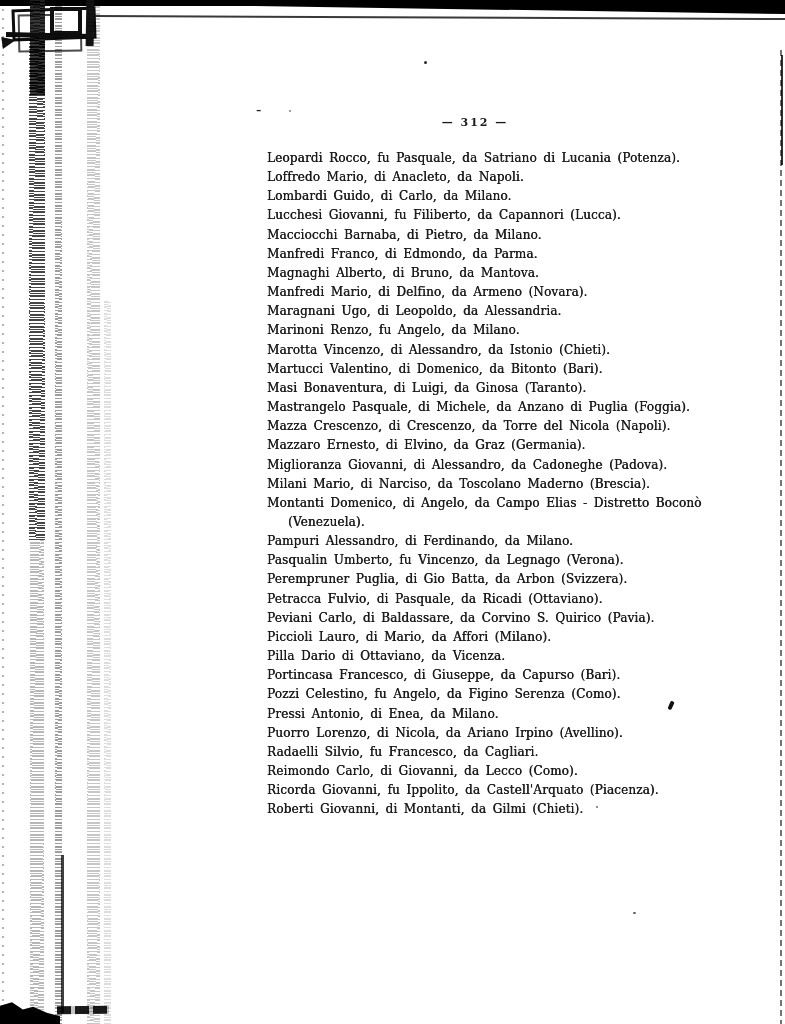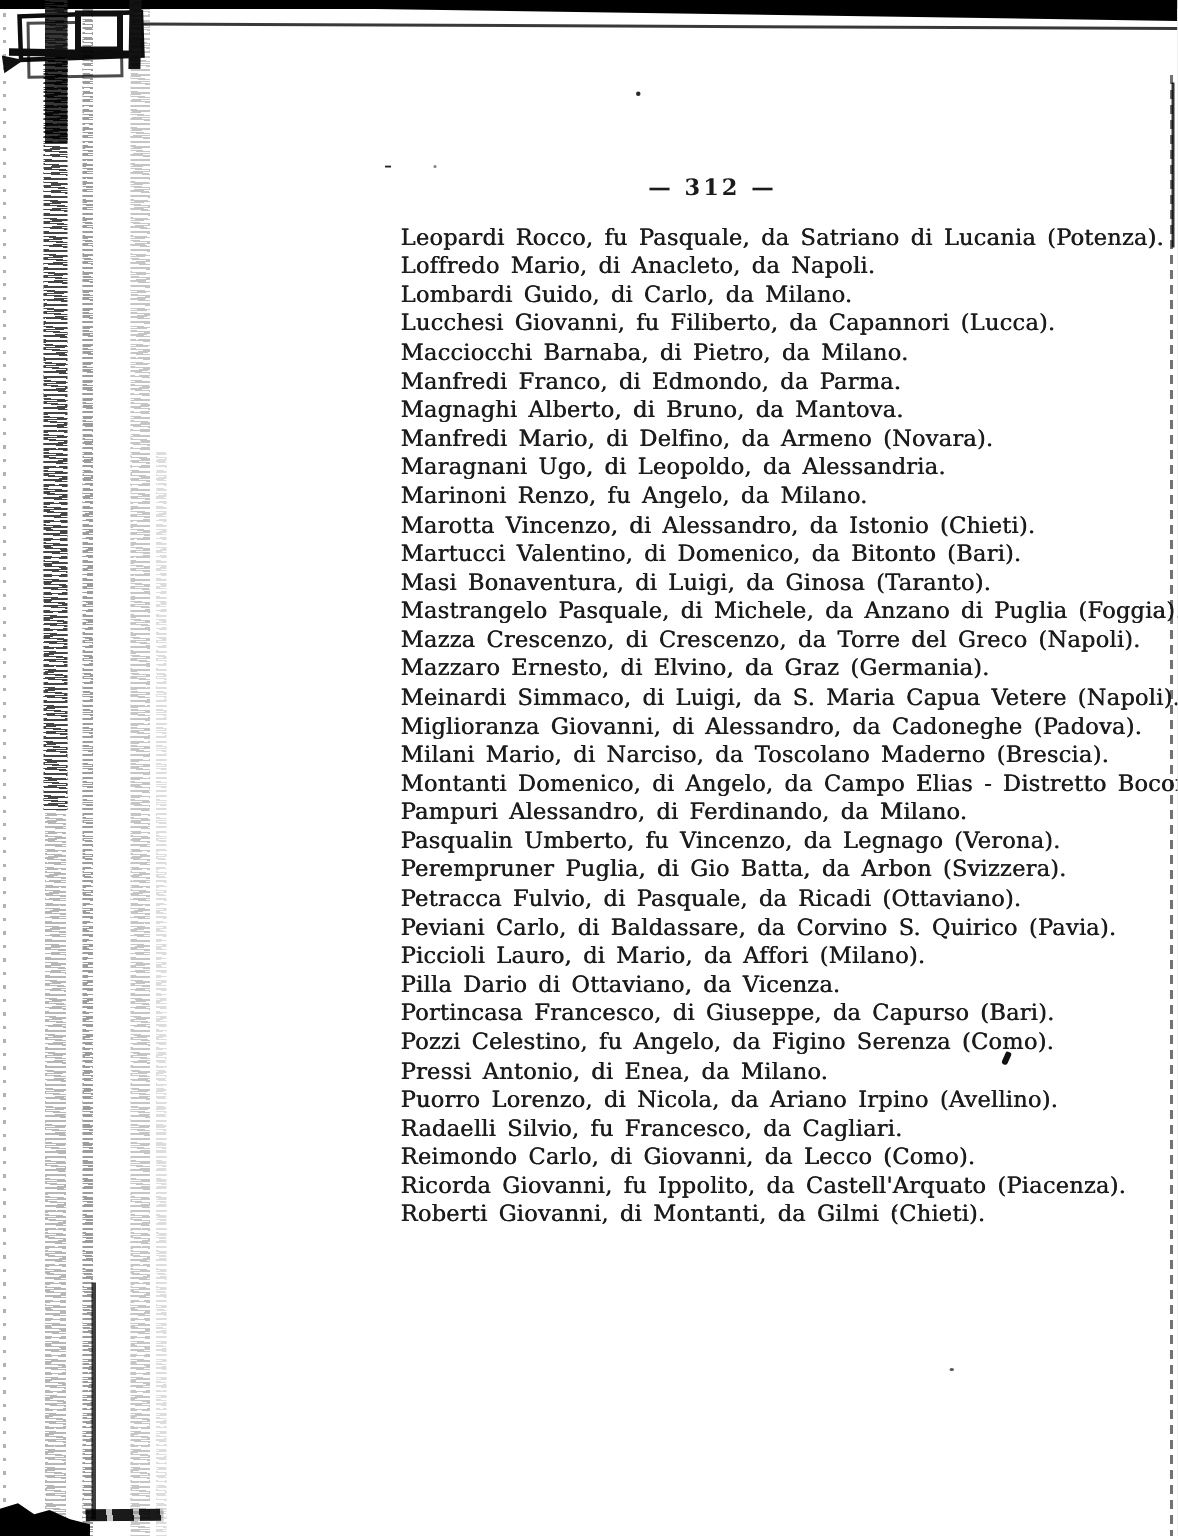--- a/index.html
+++ b/index.html
@@ -4,26 +4,26 @@
 <style>
   html,body { margin:0; padding:0; background:#e8e8e8; }
   .page {
     position:relative; width:785px; height:1024px;
     background:#ffffff; overflow:hidden;
     font-family:"DejaVu Serif", serif;
   }
   
   .page-number {
     position:absolute; left:240px; top:116px; width:470px;
-    text-align:center; font-size:15px; font-weight:bold;
+    text-align:center; font-size:11px; font-weight:bold;
     letter-spacing:2px; color:#1b1b1b;
   }
   .entries {
     position:absolute; left:267px; top:149px; width:460px;
-    font-size:15px; line-height:19.15px; color:#1c1c1c;
+    font-size:12px; line-height:19.15px; color:#1c1c1c;
     letter-spacing:0.15px; word-spacing:2.5px;
     text-shadow:0.35px 0 0 currentColor;
   }
   .entry { white-space:nowrap; }
   .entry.indent { padding-left:21px; }
 
   
   .art { position:absolute; pointer-events:none; }
   .topbar-left  { left:0; top:0; width:785px; height:6px; background:#000; }
   .topbar-right { left:250px; top:0; width:535px; height:14px; background:#000;
@@ -119,26 +119,26 @@
       <div class="entry">Macciocchi Barnaba, di Pietro, da Milano.</div>
       <div class="entry">Manfredi Franco, di Edmondo, da Parma.</div>
       <div class="entry">Magnaghi Alberto, di Bruno, da Mantova.</div>
       <div class="entry">Manfredi Mario, di Delfino, da Armeno (Novara).</div>
       <div class="entry">Maragnani Ugo, di Leopoldo, da Alessandria.</div>
       <div class="entry">Marinoni Renzo, fu Angelo, da Milano.</div>
       <div class="entry">Marotta Vincenzo, di Alessandro, da Istonio (Chieti).</div>
       <div class="entry">Martucci Valentino, di Domenico, da Bitonto (Bari).</div>
       <div class="entry">Masi Bonaventura, di Luigi, da Ginosa (Taranto).</div>
       <div class="entry">Mastrangelo Pasquale, di Michele, da Anzano di Puglia (Foggia).</div>
-      <div class="entry">Mazza Crescenzo, di Crescenzo, da Torre del Greco (Napoli).</div>
+      <div class="entry">Mazza Crescenzo, di Crescenzo, da Torre del Nicola (Napoli).</div>
       <div class="entry">Mazzaro Ernesto, di Elvino, da Graz (Germania).</div>
-      <div class="entry">Meinardi Simmaco, di Luigi, da S. Maria Capua Vetere (Napoli).</div>
       <div class="entry">Miglioranza Giovanni, di Alessandro, da Cadoneghe (Padova).</div>
       <div class="entry">Milani Mario, di Narciso, da Toscolano Maderno (Brescia).</div>
       <div class="entry">Montanti Domenico, di Angelo, da Campo Elias - Distretto Boconò</div>
+      <div class="entry indent">(Venezuela).</div>
       <div class="entry">Pampuri Alessandro, di Ferdinando, da Milano.</div>
       <div class="entry">Pasqualin Umberto, fu Vincenzo, da Legnago (Verona).</div>
       <div class="entry">Perempruner Puglia, di Gio Batta, da Arbon (Svizzera).</div>
       <div class="entry">Petracca Fulvio, di Pasquale, da Ricadi (Ottaviano).</div>
       <div class="entry">Peviani Carlo, di Baldassare, da Corvino S. Quirico (Pavia).</div>
       <div class="entry">Piccioli Lauro, di Mario, da Affori (Milano).</div>
       <div class="entry">Pilla Dario di Ottaviano, da Vicenza.</div>
       <div class="entry">Portincasa Francesco, di Giuseppe, da Capurso (Bari).</div>
       <div class="entry">Pozzi Celestino, fu Angelo, da Figino Serenza (Como).</div>
       <div class="entry">Pressi Antonio, di Enea, da Milano.</div>

